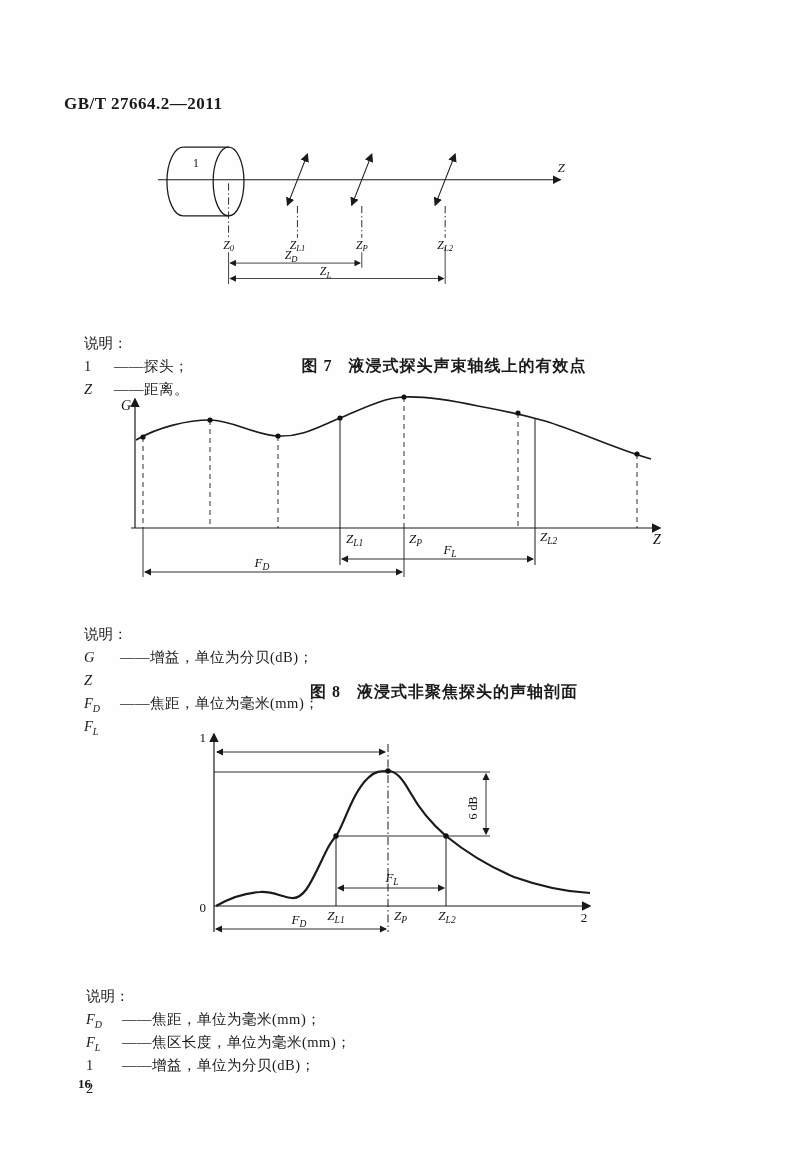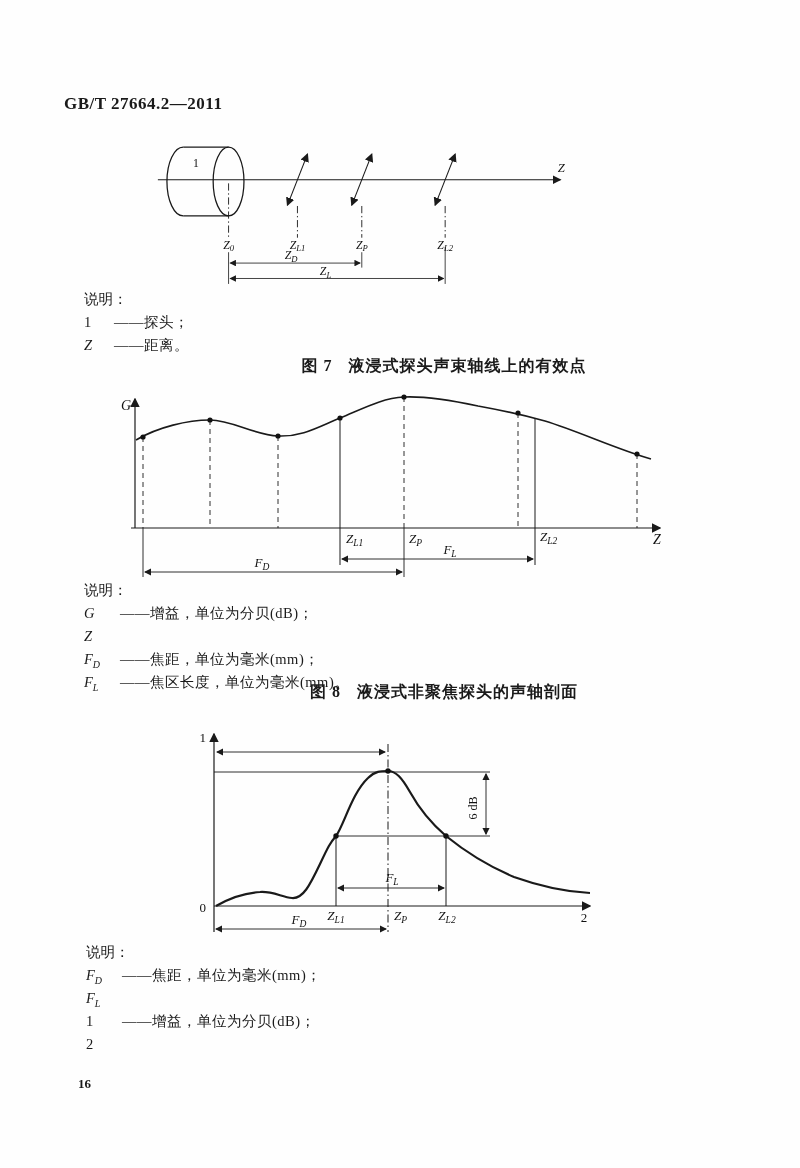--- a/index.html
+++ b/index.html
@@ -15,21 +15,21 @@
   }
   .pagenum {
     position:absolute; left:78px; top:1076px;
     font-size:13px; font-weight:600;
   }
   .caption {
     position:absolute; left:0; width:800px; text-align:center;
     font-size:16px; font-weight:bold; letter-spacing:1px;padding-left:44px;
   }
   .caption .cap-t { margin-left:16px; }
-  .legend { position:absolute; font-size:14.5px; }
+  .legend { position:absolute; font-size:14.5px;margin-top:44px; }
   .lg-title { height:23px; line-height:23px; }
   .lg-row { display:flex; height:23px; line-height:23px; align-items:baseline; }
   .sym { display:inline-block; flex:0 0 30px; }
   .sym.w8 { flex:0 0 36px; }
   .it { font-style:italic; }
   .sym sub { font-size:10px; font-style:italic; }
   .lg-text { letter-spacing:0.5px; }
   svg.fig { position:absolute; overflow:visible; }
   svg text { font-family:"Liberation Serif", serif; fill:#111; font-size:13px; }
   svg .axlbl { font-size:14px; font-style:italic; }
@@ -165,21 +165,20 @@
     </div>
     <div class="lg-row">
       <span class="sym w8"><span class="it">Z</span><sub></sub></span>
     </div>
     <div class="lg-row">
       <span class="sym w8"><span class="it">F</span><sub>D</sub></span>
       <span class="lg-text">——焦距，单位为毫米(mm)；</span>
     </div>
     <div class="lg-row">
       <span class="sym w8"><span class="it">F</span><sub>L</sub></span>
-      <span class="lg-text">——焦区长度，单位为毫米(mm)。</span>
     </div>
   </div>
 
   <div class="caption" style="top:682px">
     <span>图 8</span><span class="cap-t">液浸式非聚焦探头的声轴剖面</span>
   </div>
 
   <svg class="fig" style="left:150px;top:708px" width="510" height="235" viewBox="150 708 510 235">
     <defs>
       <marker id="ar3" viewBox="0 0 10 10" refX="8.5" refY="5" markerWidth="8" markerHeight="8" orient="auto-start-reverse">
@@ -219,20 +218,21 @@
   </svg>
 
   <div class="legend" style="left:86px;top:941px">
     <div class="lg-title">说明：</div>
     <div class="lg-row">
       <span class="sym w8"><span class="it">F</span><sub>D</sub></span>
       <span class="lg-text">——焦距，单位为毫米(mm)；</span>
     </div>
     <div class="lg-row">
       <span class="sym w8"><span class="it">F</span><sub>L</sub></span>
+      <span class="lg-text">——焦区长度，单位为毫米(mm)；</span>
     </div>
     <div class="lg-row">
       <span class="sym w8"><span>1</span><sub></sub></span>
       <span class="lg-text">——增益，单位为分贝(dB)；</span>
     </div>
     <div class="lg-row">
       <span class="sym w8"><span>2</span><sub></sub></span>
     </div>
   </div>
 

